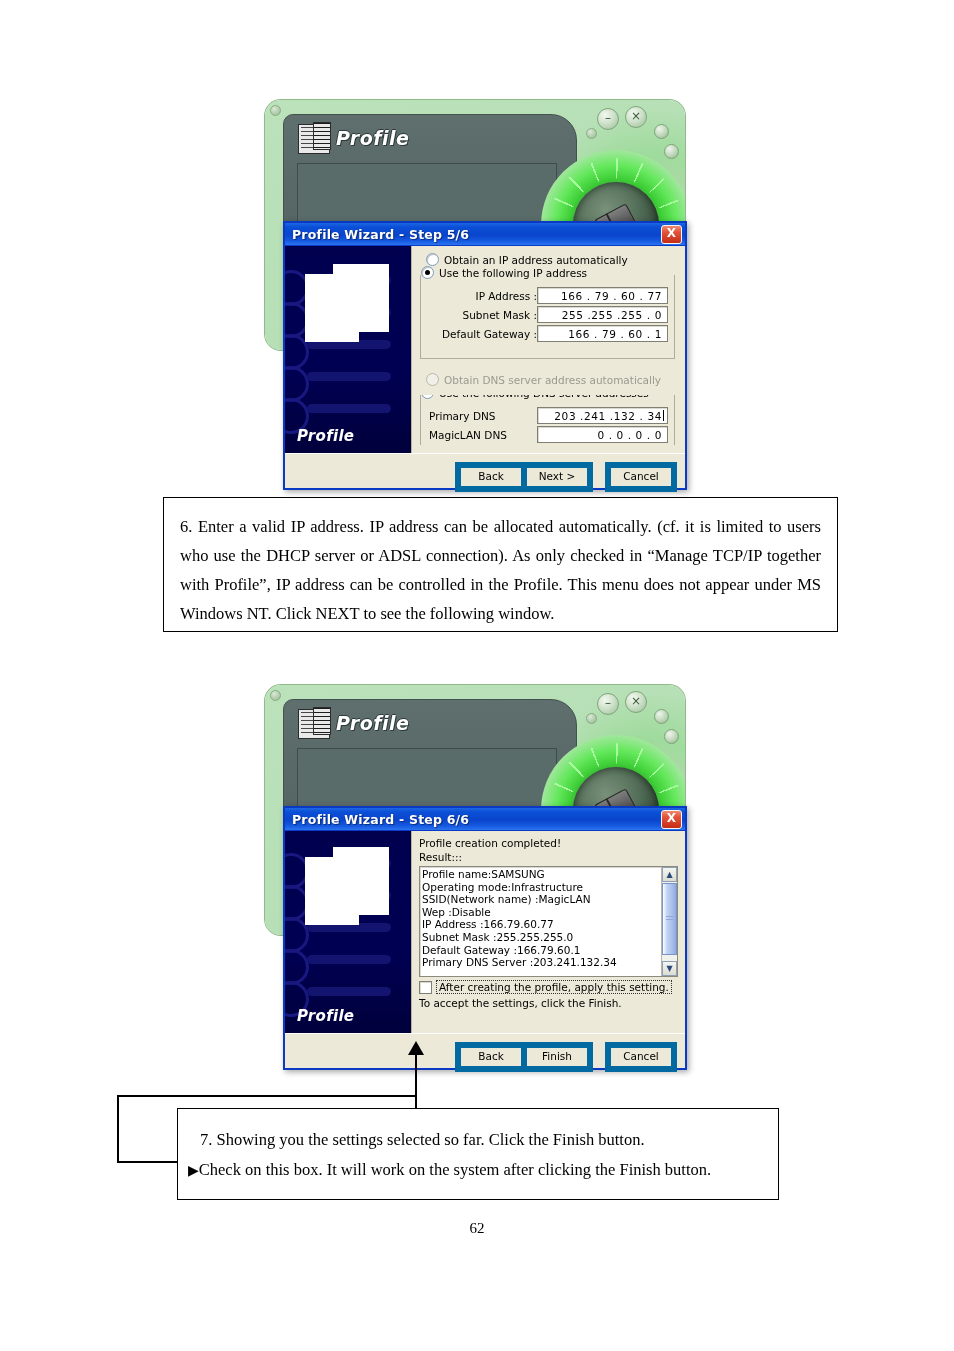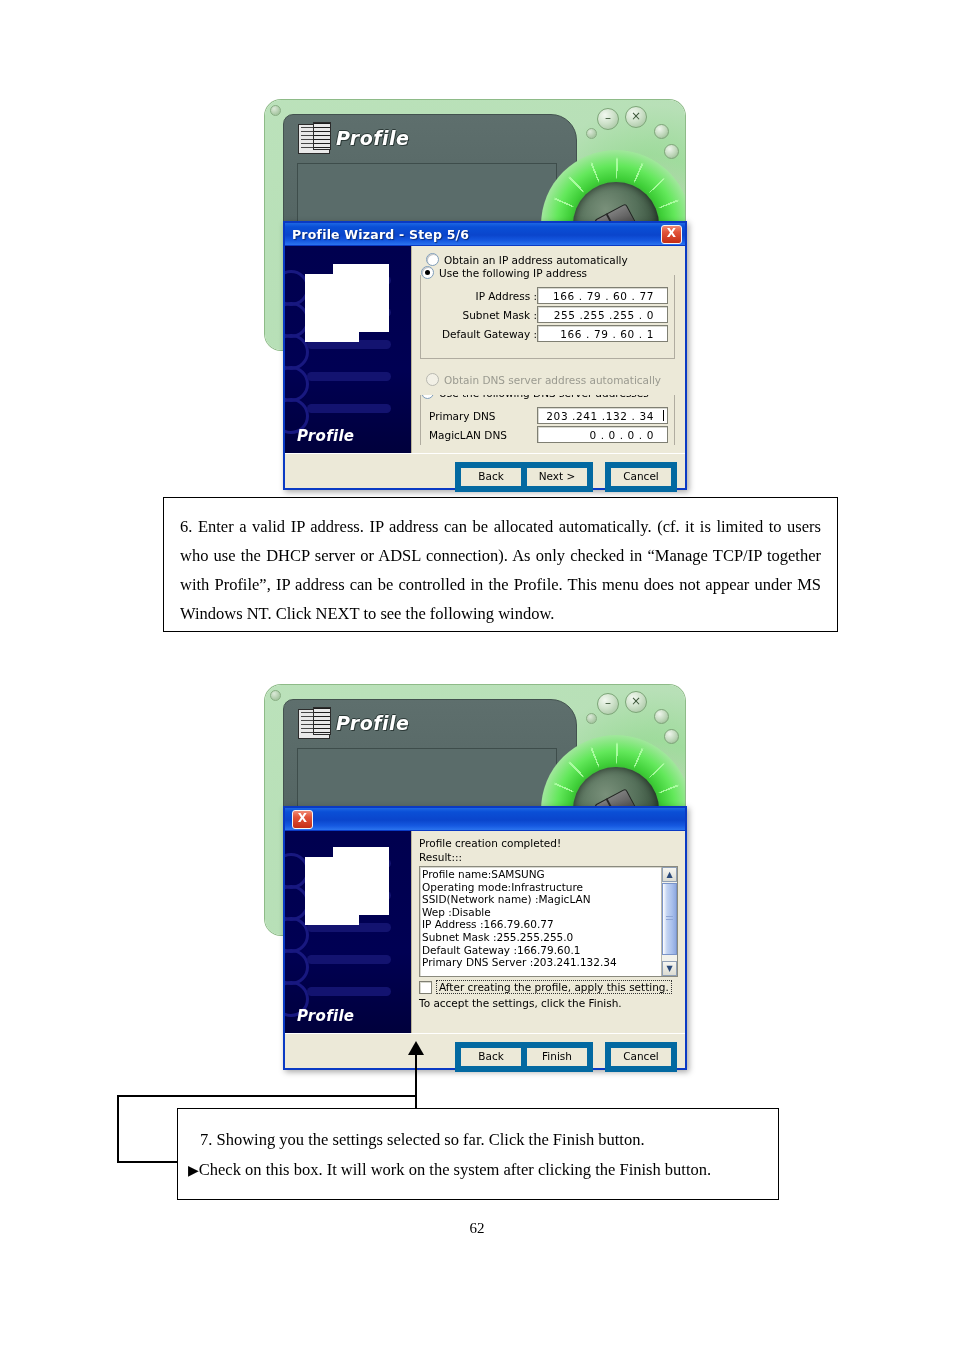--- a/index.html
+++ b/index.html
@@ -316,21 +316,21 @@
     flex: 1;
     height: 15px;
     background: #ffffff;
     border: 1px solid #7f7f73;
     box-shadow: inset 1px 1px 0 #d9d9d0;
     font-family: "DejaVu Sans", sans-serif;
     font-size: 10.5px;
     display: flex;
     align-items: center;
     justify-content: flex-end;
-    padding-right: 13px;
+    padding-right: 5px;
     letter-spacing: .6px;
     position: relative;
   }
   .ipbox.caret::after {
     content: "";
     position: absolute;
     right: 3px; top: 2px;
     width: 1px; height: 11px;
     background: #000;
   }
@@ -579,20 +579,21 @@
   <div class="win-btn" style="right:66px; top:8px;">–</div>
   <div class="win-btn" style="right:38px; top:6px;">×</div>
   <div class="win-dot" style="right:16px; top:24px;"></div>
   <div class="win-dot" style="right:6px; top:44px;"></div>
   <div class="tiny-dot" style="right:88px; top:28px;"></div>
   <div class="tiny-dot" style="left:5px; top:5px;"></div>
 </div>
 
 <div class="dialog" style="left:283px; top:806px; width:400px;">
   <div class="dlg-title">
+    <span class="dlg-title-text">Profile Wizard - Step 6/6</span>
     <span class="dlg-close">X</span>
   </div>
   <div class="dlg-body" style="height:202px;">
     <div class="dlg-sidebar">
       <div class="sb-ring" style="top:22px;"></div>
       <div class="sb-ring" style="top:54px;"></div>
       <div class="sb-ring" style="top:86px;"></div>
       <div class="sb-ring" style="top:118px;"></div>
       <div class="sb-ring" style="top:150px;"></div>
       <div class="sb-bar" style="top:28px;"></div>

